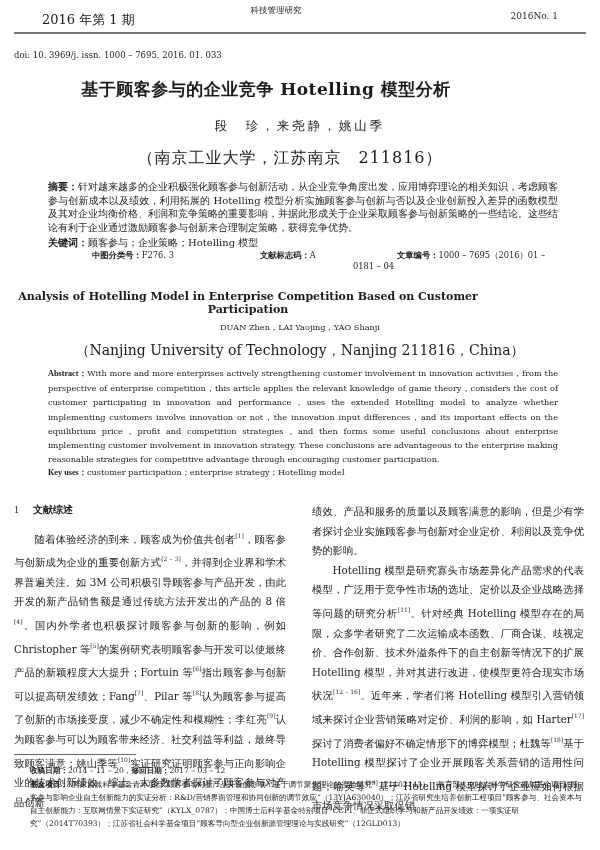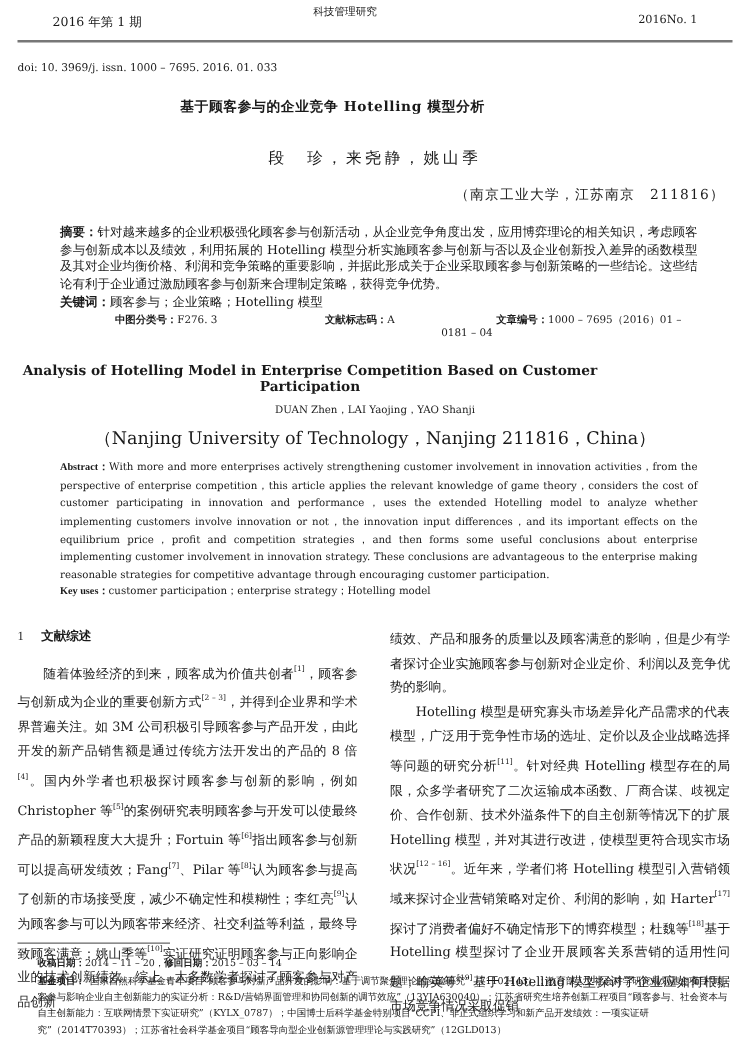--- a/index.html
+++ b/index.html
@@ -1,28 +1,28 @@
 <!DOCTYPE html>
 <html><head>
   <meta charset="utf-8">
   <style>
     html, body { margin: 0; padding: 0; background: #fff; }
     body {
       width: 600px; height: 850px; position: relative; overflow: hidden;
       font-family: "DejaVu Serif", "Liberation Serif", serif; color: #1a1a1a;
     }
     .abs { position: absolute; }
-    .hdr-left { left: 42px; top: 11px; font-size: 10px; }
+    .hdr-left { left: 42px; top: 11px; font-size: 13px; }
     .hdr-center { left: 0; width: 552px; top: 5px; text-align: center; font-size: 8.5px; line-height: 11px; }
     .hdr-right { right: 42px; top: 11px; font-size: 9px; }
     .hdr-rule { left: 14px; right: 14px; top: 32px; height: 2px; background: #777; }
     .doi { left: 14px; top: 50px; font-size: 8.5px; }
-    .title-cn { left: 0; width: 532px; top: 78px; text-align: center; font-size: 11px; font-weight: bold; letter-spacing: 0.5px; }
+    .title-cn { left: 0; width: 532px; top: 78px; text-align: center; font-size: 17px; font-weight: bold; letter-spacing: 0.5px; }
     .authors-cn { left: 0; width: 600px; top: 118px; text-align: center; font-size: 12.5px; letter-spacing: 3px; }
-    .affil-cn { left: 0; width: 580px; top: 148px; text-align: right; font-size: 11px; letter-spacing: 1px; }
+    .affil-cn { left: 0; width: 580px; top: 148px; text-align: center; font-size: 16px; letter-spacing: 1px; }
     .abs-block { left: 48px; width: 510px; font-size: 10px; line-height: 13.6px; text-align: justify; }
     .abs-cn { top: 180px; }
     .kw-cn { top: 236px; }
     .cls-row { left: 48px; width: 510px; top: 250px; font-size: 8.3px; }
     .cls-row span.lbl { font-weight: bold; font-family: "DejaVu Sans", sans-serif; padding-left: 44px; }
     .lbl { font-weight: bold; font-family: "DejaVu Sans", sans-serif; }
     .title-en { left: 0; width: 496px; top: 290px; text-align: center; font-size: 11px; font-weight: bold; }
     .authors-en { left: 0; width: 600px; top: 322px; text-align: center; font-size: 8.2px; }
     .affil-en { left: 0; width: 600px; top: 342px; text-align: center; font-size: 14px; }
     .abs-en { top: 366px; font-size: 8.2px; line-height: 14.2px; }
@@ -95,18 +95,18 @@
   <p class="para"><span>随着体验经济的到来，顾客成为价值共创者</span><sup>[1]</sup><span>，顾客参与创新成为企业的重要创新方式</span><sup>[2 – 3]</sup><span>，并得到企业界和学术界普遍关注。如 3M 公司积极引导顾客参与产品开发，由此开发的新产品销售额是通过传统方法开发出的产品的 8 倍</span><sup>[4]</sup><span>。国内外学者也积极探讨顾客参与创新的影响，例如 Christopher 等</span><sup>[5]</sup><span>的案例研究表明顾客参与开发可以使最终产品的新颖程度大大提升；Fortuin 等</span><sup>[6]</sup><span>指出顾客参与创新可以提高研发绩效；Fang</span><sup>[7]</sup><span>、Pilar 等</span><sup>[8]</sup><span>认为顾客参与提高了创新的市场接受度，减少不确定性和模糊性；李红亮</span><sup>[9]</sup><span>认为顾客参与可以为顾客带来经济、社交利益等利益，最终导致顾客满意；姚山季等</span><sup>[10]</sup><span>实证研究证明顾客参与正向影响企业的技术创新绩效。综上，大多数学者探讨了顾客参与对产品创新</span></p>
 </div>
 
 <div class="abs col col-right">
   <p class="para-cont">绩效、产品和服务的质量以及顾客满意的影响，但是少有学者探讨企业实施顾客参与创新对企业定价、利润以及竞争优势的影响。</p>
   <p class="para"><span>Hotelling 模型是研究寡头市场差异化产品需求的代表模型，广泛用于竞争性市场的选址、定价以及企业战略选择等问题的研究分析</span><sup>[11]</sup><span>。针对经典 Hotelling 模型存在的局限，众多学者研究了二次运输成本函数、厂商合谋、歧视定价、合作创新、技术外溢条件下的自主创新等情况下的扩展 Hotelling 模型，并对其进行改进，使模型更符合现实市场状况</span><sup>[12 – 16]</sup><span>。近年来，学者们将 Hotelling 模型引入营销领域来探讨企业营销策略对定价、利润的影响，如 Harter</span><sup>[17]</sup><span>探讨了消费者偏好不确定情形下的博弈模型；杜魏等</span><sup>[18]</sup><span>基于 Hotelling 模型探讨了企业开展顾客关系营销的适用性问题；喻英等</span><sup>[19]</sup><span>基于 Hotelling 模型探讨了企业应如何根据市场竞争情况采取促销</span></p>
 </div>
 
 <div class="abs fn-rule"></div>
 <div class="abs fn fn-received">
-  <span class="lbl">收稿日期：</span><span>2014 – 11 – 20，</span><span class="lbl">修回日期：</span><span>2015 – 03 – 14</span>
+  <span class="lbl">收稿日期：</span><span>2014 – 11 – 20，</span><span class="lbl">修回日期：</span><span>2017 – 03 – 12</span>
 </div>
 <div class="abs fn fn-fund">
   <span class="lbl">基金项目：</span>
   <div class="fund-body">国家自然科学基金青年项目“顾客参与对新产品开发的影响：基于调节聚焦理论的实验研究”（71102143）；教育部人文社会科学研究规划基金项目“顾客参与影响企业自主创新能力的实证分析：R&amp;D/营销界面管理和协同创新的调节效应”（13YJA630040）；江苏省研究生培养创新工程项目“顾客参与、社会资本与自主创新能力：互联网情景下实证研究”（KYLX_0787）；中国博士后科学基金特别项目“CCPI、非正式组织学习和新产品开发绩效：一项实证研究”（2014T70393）；江苏省社会科学基金项目“顾客导向型企业创新源管理理论与实践研究”（12GLD013）</div>
 </div>
 
 </body></html>

